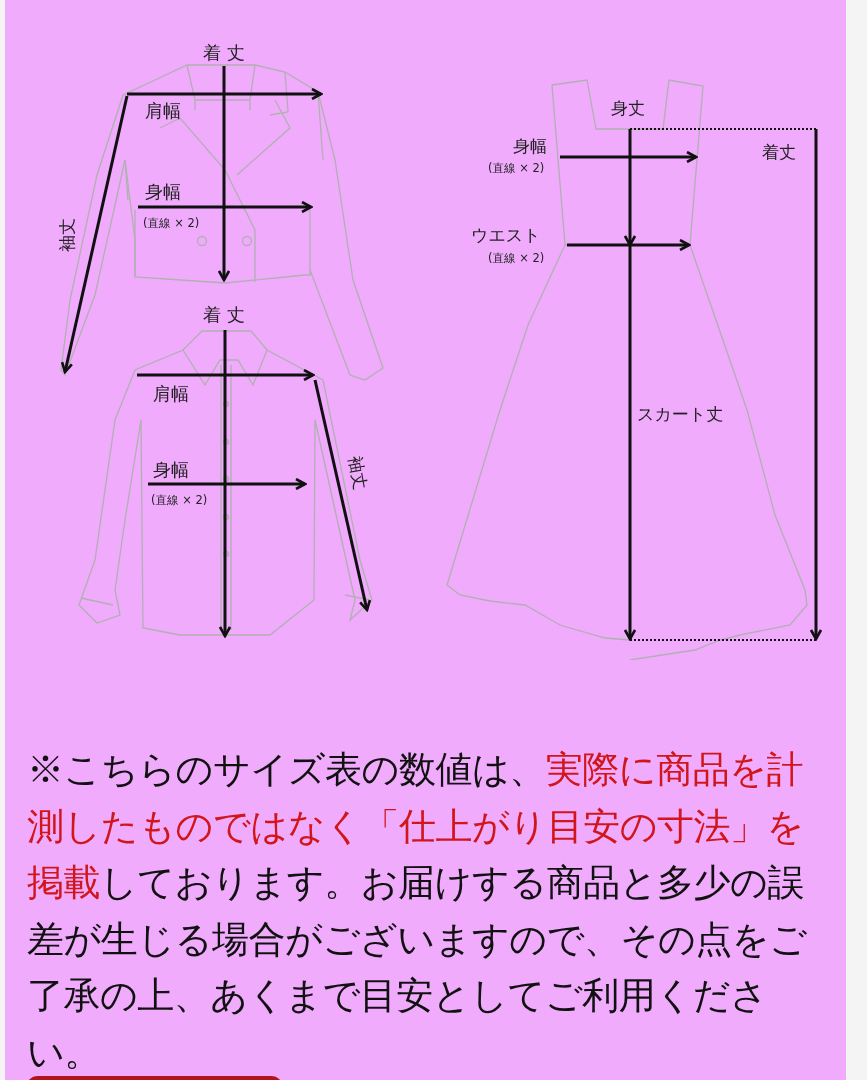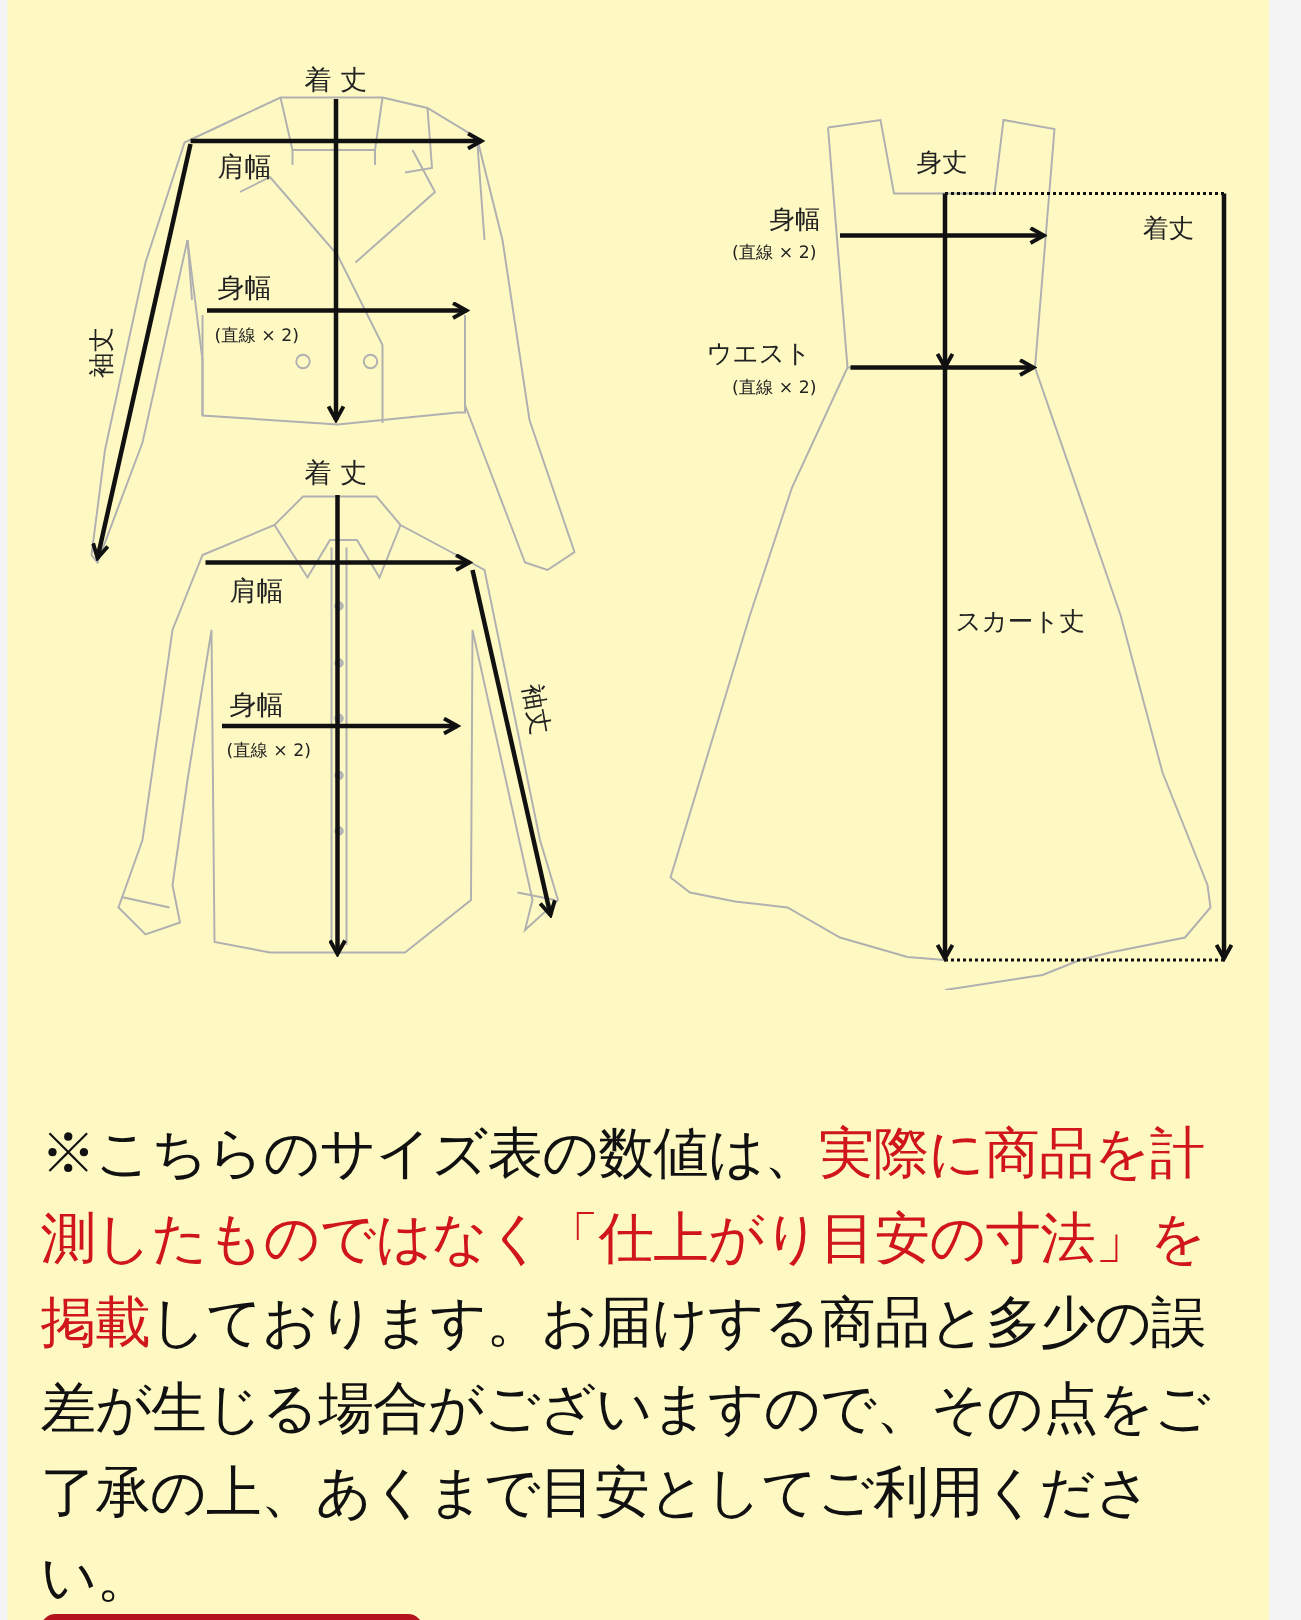--- a/index.html
+++ b/index.html
@@ -4,21 +4,21 @@
   <style>
     html, body { margin: 0; padding: 0; }
     body {
       width: 867px; height: 1080px; overflow: hidden;
       background: #f4f4f4;
       font-family: "DejaVu Sans", sans-serif;
       position: relative;
     }
     .page {
       position: absolute; left: 5px; top: 0; width: 841px; height: 1080px;
-      background: #fef9c3;
+      background: #f0abfc;
     }
     .diagram { position: absolute; left: 0; top: 0; }
     .lbl { font-family: "DejaVu Sans", sans-serif; fill: #222; }
     .note {
       position: absolute; left: 22px; top: 728px; width: 800px;
       font-family: Liberation Mono, monospace;
       font-size: 37px; line-height: 56.5px; color: #111;
       letter-spacing: -0.5px;
       margin-top: 16px;
     }

